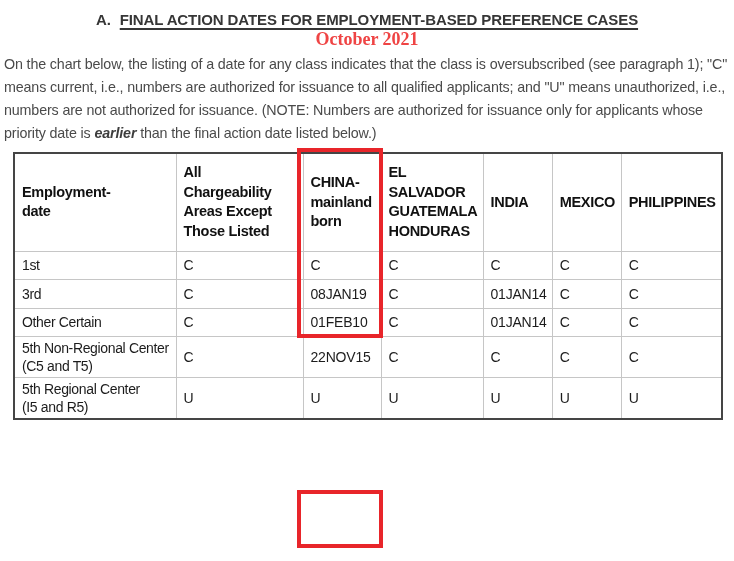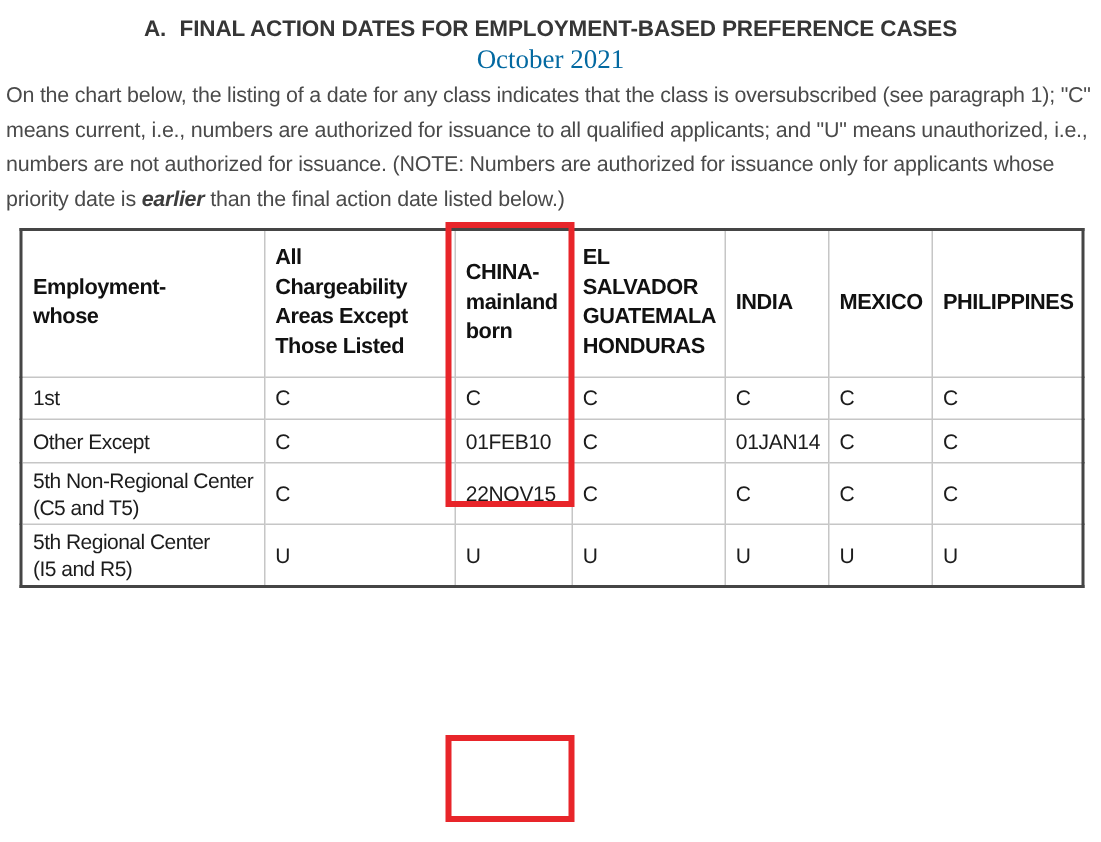--- a/index.html
+++ b/index.html
@@ -13,20 +13,21 @@
   .heading {
     text-align: center;
     padding-top: 11px;
     font-size: 15px;
     font-weight: 700;
     color: #363636;
     letter-spacing: -0.1px;
   }
   .heading .section-label { margin-right: 9px; }
   .heading .underlined {
+    text-decoration: underline;
     text-decoration-thickness: 1.5px;
     text-underline-offset: 3px;
   }
   .subtitle {
     text-align: center;
     font-family: "Liberation Serif", serif;
     font-size: 18px;
     line-height: 21px;
     margin-top: 1px;
   }
@@ -94,41 +95,41 @@
   .hl-china-column { left: 297px; top: 148px; width: 86px; height: 190px; }
   .hl-china-5th-regional { left: 297px; top: 490px; width: 86px; height: 58px; }
 </style>
 </head>
 <body>
 
 <div class="heading">
   <span class="section-label">A.</span><span class="underlined">FINAL ACTION DATES FOR EMPLOYMENT-BASED PREFERENCE CASES</span>
 </div>
 
-<div class="subtitle" style="color: #0369a1;">October 2021</div>
+<div class="subtitle" style="color: #ef4444; font-weight: bold;">October 2021</div>
 
 <div class="intro">
   <span>On the chart below, the listing of a date for any class indicates that the class is oversubscribed (see paragraph 1); "C" means current, i.e., numbers are authorized for issuance to all qualified applicants; and "U" means unauthorized, i.e., numbers are not authorized for issuance. (NOTE: Numbers are authorized for issuance only for applicants whose priority date is </span><b>earlier</b><span> than the final action date listed below.)</span>
 </div>
 
 <div class="tablewrap">
   <table>
     <colgroup>
       <col class="c0">
         <col class="c1">
         <col class="c2">
         <col class="c3">
         <col class="c4">
         <col class="c5">
         <col class="c6">
     </colgroup>
     <thead>
       <tr>
           <th>Employment-
-whose</th>
+date</th>
           <th>All
 Chargeability
 Areas Except
 Those Listed</th>
           <th>CHINA-
 mainland
 born</th>
           <th>EL
 SALVADOR
 GUATEMALA
@@ -142,21 +143,30 @@
         <tr>
           <td class="rowlabel">1st</td>
           <td>C</td>
           <td>C</td>
           <td>C</td>
           <td>C</td>
           <td>C</td>
           <td>C</td>
         </tr>
         <tr>
-          <td class="rowlabel">Other Except</td>
+          <td class="rowlabel">3rd</td>
+          <td>C</td>
+          <td>08JAN19</td>
+          <td>C</td>
+          <td>01JAN14</td>
+          <td>C</td>
+          <td>C</td>
+        </tr>
+        <tr>
+          <td class="rowlabel">Other Certain</td>
           <td>C</td>
           <td>01FEB10</td>
           <td>C</td>
           <td>01JAN14</td>
           <td>C</td>
           <td>C</td>
         </tr>
         <tr>
           <td class="rowlabel">5th Non-Regional Center
 (C5 and T5)</td>

